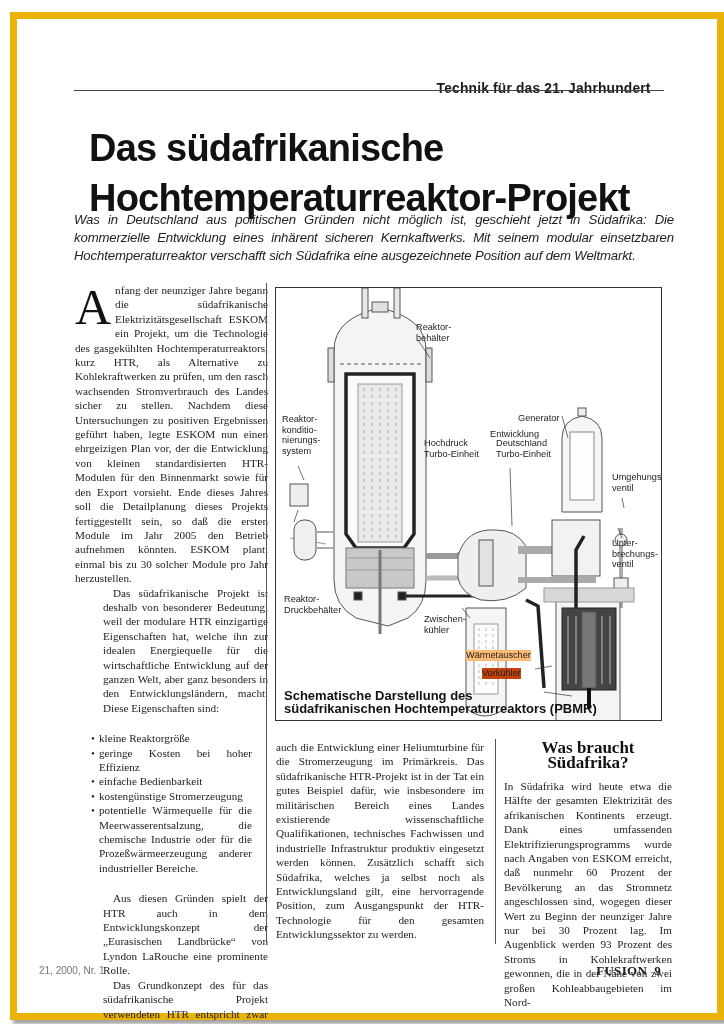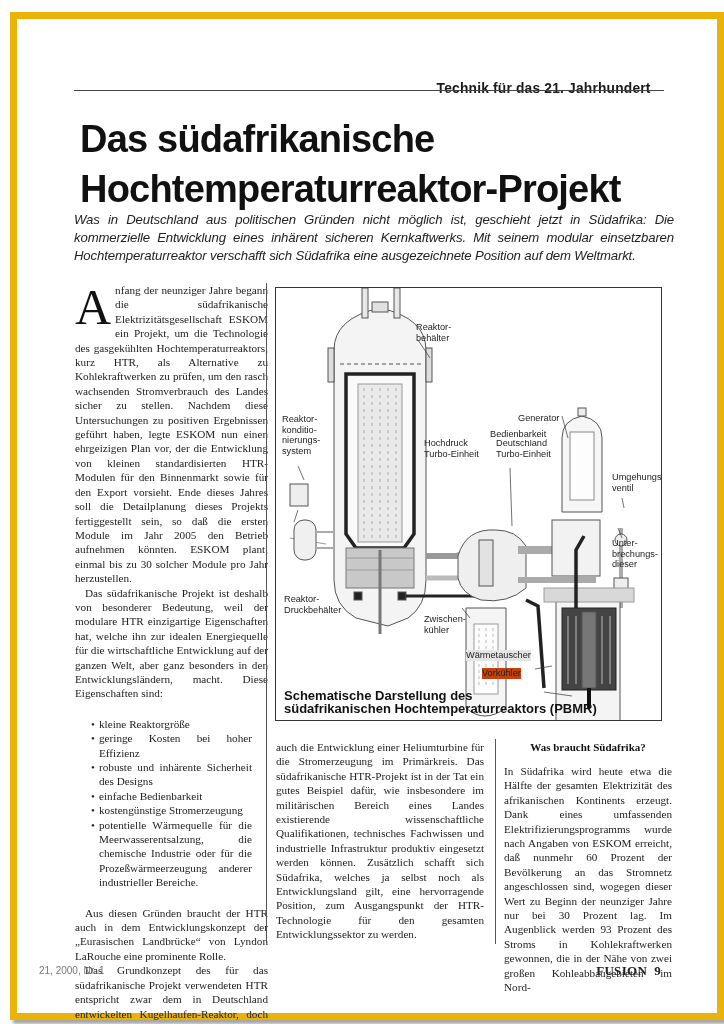--- a/index.html
+++ b/index.html
@@ -26,21 +26,21 @@
   .lead {
     position: absolute; left: 57px; top: 192px; width: 600px;
     font-family: "Liberation Sans", sans-serif; font-style: italic; font-size: 13.2px; line-height: 18px;
     color: #222; text-align: justify; letter-spacing: -0.15px;
   }
   .col {
     position: absolute; font-size: 11.2px; line-height: 14.4px; text-align: justify;
     color: #222; hyphens: manual;
   }
   .col p { margin: 0; }
-  .col p.indent { text-indent: 10px; }
+  .col p.indent { text-indent: 10px; margin-left: 28px; }
   .col1 { left: 58px; top: 264px; width: 193px; }
   .dropcap {
     float: left; font-size: 50px; line-height: 40px; margin: 4px 4px 0 0; font-family: "Liberation Serif", serif;
     color: #111;
   }
   .bullets { list-style: none; margin: 16px; padding: 0; }
   .bullets li { padding-left: 8px; text-indent: -8px; }
   .bullets li::before { content: "\2022"; display: inline-block; width: 8px; text-indent: 0; }
   .vrule { position: absolute; width: 0; border-left: 1px solid #555; }
   .vr1 { left: 249px; top: 264px; height: 660px; }
@@ -54,59 +54,58 @@
     position: absolute; font-family: "Liberation Sans", sans-serif; font-size: 9.2px; line-height: 10.5px; color: #222;
     white-space: pre;
   }
   .fig-caption {
     position: absolute; left: 8px; top: 402px; font-family: "Liberation Sans", sans-serif; font-weight: bold;
     font-size: 13px; line-height: 12.5px; color: #111;
   }
   .col2 { left: 259px; top: 721px; width: 208px; }
   .col3 { left: 487px; top: 721px; width: 168px; }
   .col3 h3 {
-    margin: 0 0 9px 0; text-align: center; font-size: 11px; line-height: 15px; font-weight: bold; color: #111;
+    margin: 0 0 9px 0; text-align: center; font-size: 17px; line-height: 15px; font-weight: bold; color: #111;
   }
   .footer-left {
     position: absolute; left: 22px; top: 946px; font-family: "Liberation Sans", sans-serif; font-size: 10px; color: #777;
   }
   .footer-right {
     position: absolute; right: 56px; top: 944px; font-family: "Liberation Serif", serif; font-weight: bold; font-size: 13px; color: #222;
     letter-spacing: 0.3px;
   }
 </style>
 </head>
 <body>
 
 <div class="page">
 
   <div class="section-label">Technik für das 21. Jahrhundert</div>
   <div class="section-rule"></div>
 
-  <h1 class="title" style="margin:7px;">
+  <h1 class="title" style="margin:16px;">
     <span>Das südafrikanische</span><br>
     <span>Hochtemperaturreaktor-Projekt</span>
   </h1>
 
   <div class="lead">Was in Deutschland aus politischen Gründen nicht möglich ist, geschieht jetzt in Südafrika: Die kommerzielle Entwicklung eines inhärent sicheren Kernkaftwerks. Mit seinem modular einsetzbaren Hochtemperaturreaktor verschafft sich Südafrika eine ausgezeichnete Position auf dem Weltmarkt.</div>
 
   <div class="col col1">
     <p>
       <span class="dropcap">A</span><span>nfang der neunziger Jahre begann die südafrikanische Elektrizitätsgesellschaft ESKOM ein Projekt, um die Technologie des gasgekühlten Hochtemperaturreaktors, kurz HTR, als Alternative zu Kohlekraftwerken zu prüfen, um den rasch wachsenden Stromverbrauch des Landes sicher zu stellen. Nachdem diese Untersuchungen zu positiven Ergebnissen geführt haben, legte ESKOM nun einen ehrgeizigen Plan vor, der die Entwicklung von kleinen standardisierten HTR-Modulen für den Binnenmarkt sowie für den Export vorsieht. Ende dieses Jahres soll die Detailplanung dieses Projekts fertiggestellt sein, so daß die ersten Module im Jahr 2005 den Betrieb aufnehmen könnten. ESKOM plant, einmal bis zu 30 solcher Module pro Jahr herzustellen.</span>
     </p>
     <p class="indent">Das südafrikanische Projekt ist deshalb von besonderer Bedeutung, weil der modulare HTR einzigartige Eigenschaften hat, welche ihn zur idealen Energiequelle für die wirtschaftliche Entwicklung auf der ganzen Welt, aber ganz besonders in den Entwicklungsländern, macht. Diese Eigenschaften sind:</p>
     <ul class="bullets">
       <li>kleine Reaktorgröße</li>
       <li>geringe Kosten bei hoher Effizienz</li>
-      <li>robuste und inhärente Sicherheit des Designs</li>
       <li>einfache Bedienbarkeit</li>
       <li>kostengünstige Stromerzeugung</li>
       <li>potentielle Wärmequelle für die Meerwasserentsalzung, die chemische Industrie oder für die Prozeßwärmeerzeugung anderer industrieller Bereiche.</li>
     </ul>
-    <p class="indent">Aus diesen Gründen braucht der HTR auch in dem Entwicklungskonzept der „Eurasischen Landbrücke“ von Lyndon LaRouche eine prominente Rolle.</p>
+    <p class="indent">Aus diesen Gründen spielt der HTR auch in dem Entwicklungskonzept der „Eurasischen Landbrücke“ von Lyndon LaRouche eine prominente Rolle.</p>
     <p class="indent">Das Grundkonzept des für das südafrikanische Projekt verwendeten HTR entspricht zwar dem in Deutschland entwickelten Kugelhaufen-Reaktor, doch die Südafrikaner haben nicht einfach die bestehende Technologie übernommen, sondern betreiben eine eigene ehrgeizige Technologieentwicklung. Dazu gehört</p>
   </div>
 
   <div class="vrule vr1"></div>
 
   <div class="figure">
     <svg width="385" height="432" viewBox="0 0 385 432">
       <g fill="none" stroke="#555" stroke-width="1">
 
         <path d="M58 62 L58 292 Q58 318 80 330 L112 338 L132 330 Q150 318 150 292 L150 62 Q150 30 104 20 Q58 30 58 62 Z" fill="#f4f4f4"></path>
@@ -200,31 +199,31 @@
 behälter</div>
     <div class="fig-label" style="left:6px; top:126px;">Reaktor-
 konditio-
 nierungs-
 system</div>
     <div class="fig-label" style="left:148px; top:150px;">Hochdruck
 Turbo-Einheit</div>
     <div class="fig-label" style="left:220px; top:150px;">Deutschland
 Turbo-Einheit</div>
     <div class="fig-label" style="left:242px; top:125px;">Generator</div>
-    <div class="fig-label" style="left:214px; top:141px; background:#fff;">Bedienbarkeit</div>
+    <div class="fig-label" style="left:214px; top:141px; background:#fff;">Entwicklung</div>
     <div class="fig-label" style="left:336px; top:184px;">Umgehungs-
 ventil</div>
     <div class="fig-label" style="left:336px; top:250px;">Unter-
 brechungs-
-dieser</div>
+ventil</div>
     <div class="fig-label" style="left:8px; top:306px;">Reaktor-
 Druckbehälter</div>
     <div class="fig-label" style="left:148px; top:326px;">Zwischen-
 kühler</div>
-    <div class="fig-label" style="left:190px; top:362px; background:#e5e5e5;">Wärmetauscher</div>
+    <div class="fig-label" style="left:190px; top:362px; background:#fdba74;">Wärmetauscher</div>
     <div class="fig-label" style="left:206px; top:380px; background:#c2410c;">Vorkühler</div>
 
     <div class="fig-caption">
       <span>Schematische Darstellung des</span><br>
       <span>südafrikanischen Hochtemperaturreaktors (PBMR)</span>
     </div>
   </div>
 
   <div class="col col2">
     <p>auch die Entwicklung einer Heliumturbine für die Stromerzeugung im Primärkreis. Das südafrikanische HTR-Projekt ist in der Tat ein gutes Beispiel dafür, wie insbesondere im militärischen Bereich eines Landes existierende wissenschaftliche Qualifikationen, technisches Fachwissen und industrielle Infrastruktur produktiv eingesetzt werden können. Zusätzlich schafft sich Südafrika, welches ja selbst noch als Entwicklungsland gilt, eine hervorragende Position, zum Ausgangspunkt der HTR-Technologie für den gesamten Entwicklungssektor zu werden.</p>

